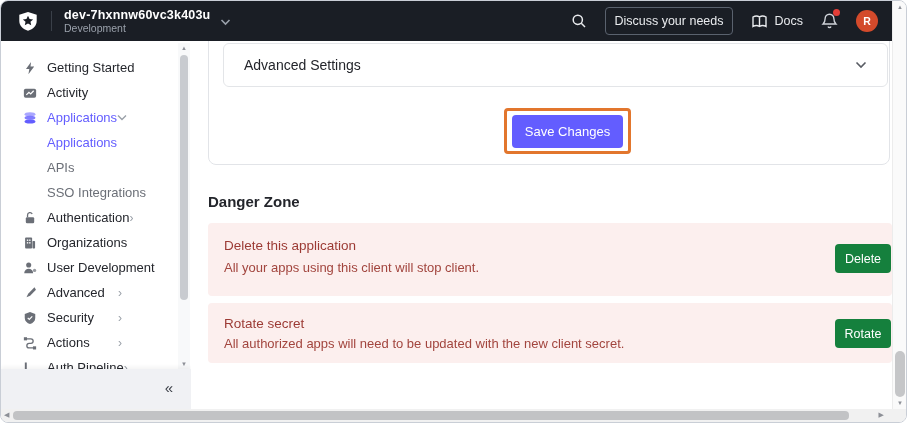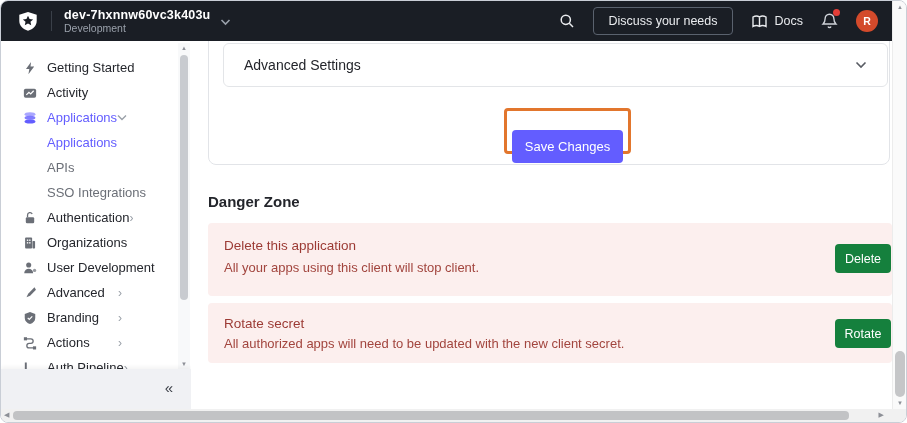--- a/index.html
+++ b/index.html
@@ -16,21 +16,21 @@
   }
   .logo { width:22px; height:23px; flex:0 0 auto; }
   .hdr-div { width:1px; height:20px; background:#3a4049; margin:0 12px; }
   .tenant { line-height:1.15; cursor:pointer; }
   .tenant-name { color:#fff; font-size:12.5px; font-weight:bold; letter-spacing:.2px; }
   .tenant-env  { color:#9aa1ab; font-size:10.5px; }
   .tenant-chev { margin-left:10px; }
   .hdr-right { margin-left:auto; display:flex; align-items:center; gap:18px; }
   .hdr-btn {
     border:1px solid #5a626e; border-radius:4px; background:transparent;
-    color:#e9ebee; font-size:12.5px; padding:6px 14px; cursor:pointer;
+    color:#e9ebee; font-size:12.5px; padding:6px 8px; cursor:pointer;
     font-family:"Liberation Sans", sans-serif;
   }
   .docs { display:flex; align-items:center; gap:7px; color:#e9ebee; font-size:12.5px; cursor:pointer; }
   .bell-wrap { position:relative; cursor:pointer; display:flex; }
   .bell-dot { position:absolute; right:-2px; top:-3px; width:7px; height:7px; border-radius:50%; background:#e33e38; }
   .avatar {
     width:22px; height:22px; border-radius:50%; background:#d34a2b; color:#fff;
     font-size:10.5px; font-weight:bold; display:flex; align-items:center; justify-content:center; cursor:pointer;
   }
 
@@ -63,21 +63,21 @@
   .main { position:absolute; left:190px; top:40px; width:701px; height:368px; background:#fff; overflow:hidden; }
   .outer-card { position:absolute; left:17px; top:-20px; width:682px; height:144px; border:1px solid #e2e4e8; border-radius:8px; background:#fff; }
   .adv-card {
     position:absolute; left:32px; top:2px; width:665px; height:44px; background:#fff;
     border:1px solid #e3e5e8; border-radius:6px; display:flex; align-items:center; padding:0 20px; cursor:pointer;
   }
   .adv-label { font-size:14px; font-weight:500; color:#23252b; }
   .adv-chev { margin-left:auto; color:#585c63; display:flex; }
   .annot { position:absolute; left:313px; top:67px; width:127px; height:46px; border:3px solid #e2762d; border-radius:4px; }
   .save-btn {
-    position:absolute; left:321px; top:89px; width:111px; height:33px; background:#635dff; border:none;
+    position:absolute; left:321px; top:74px; width:111px; height:33px; background:#635dff; border:none;
     border-radius:4px; color:#fff; font-size:13px; font-weight:500; cursor:pointer;
     font-family:"Liberation Sans", sans-serif;
   }
   .dz-title { position:absolute; left:17px; top:152px; font-size:15px; font-weight:bold; color:#23252b; }
   .dz-panel { position:absolute; left:17px; width:684px; background:#fcefee; border-radius:4px; }
   .dz-panel.p1 { top:182px; height:73px; }
   .dz-panel.p2 { top:262px; height:60px; }
   .dz-item-title { position:absolute; left:16px; font-size:13.5px; font-weight:500; color:#9c3a34; }
   .dz-item-desc  { position:absolute; left:16px; font-size:13px; color:#a2453e; }
   .dz-btn {
@@ -240,21 +240,21 @@
         <span class="nchev-txt">›</span>
       </div>
 
       <div class="nav-item">
         <span class="nicon">
           <svg width="14" height="14" viewBox="0 0 16 16">
               <path d="M8 1.2 L14 3.3 V8 c0 3.6-2.6 5.9-6 6.8 C4.6 13.9 2 11.6 2 8 V3.3 Z" fill="currentColor"></path>
               <polyline points="5.4,7.8 7.2,9.6 10.6,6.2" fill="none" stroke="#fff" stroke-width="1.4"></polyline>
             </svg>
         </span>
-        <span class="nlabel">Branding</span>
+        <span class="nlabel">Security</span>
         <span class="nchev-txt">›</span>
       </div>
 
       <div class="nav-item">
         <span class="nicon">
           <svg width="14" height="14" viewBox="0 0 16 16">
               <path d="M4 3.2 h5 a2.6 2.6 0 0 1 0 5.2 h-2 a2.6 2.6 0 0 0 0 5.2 h5" fill="none" stroke="currentColor" stroke-width="1.5"></path>
               <rect x="1" y="1.4" width="3.6" height="3.6" fill="currentColor"></rect>
               <rect x="11.4" y="11.8" width="3.6" height="3.6" fill="currentColor"></rect>
             </svg>

